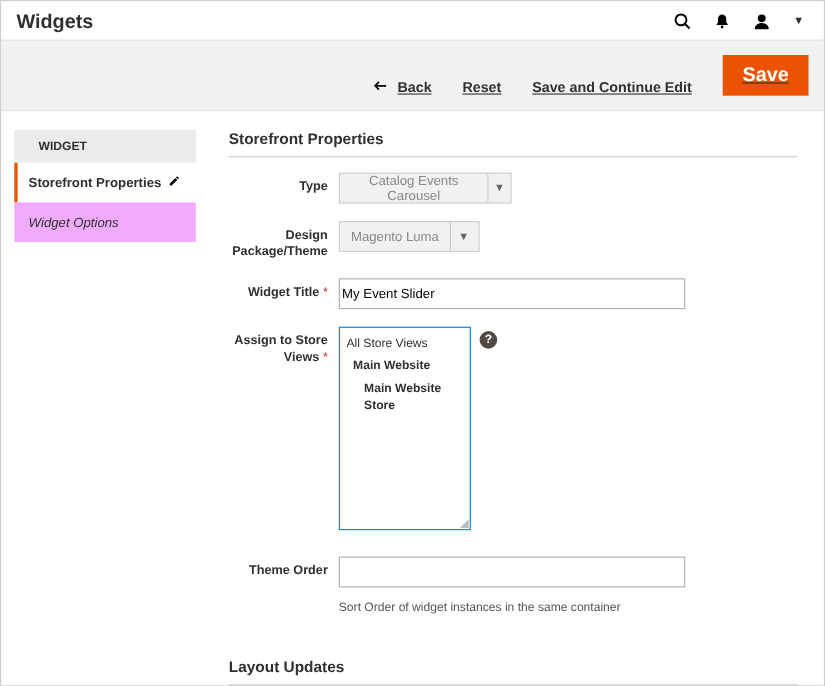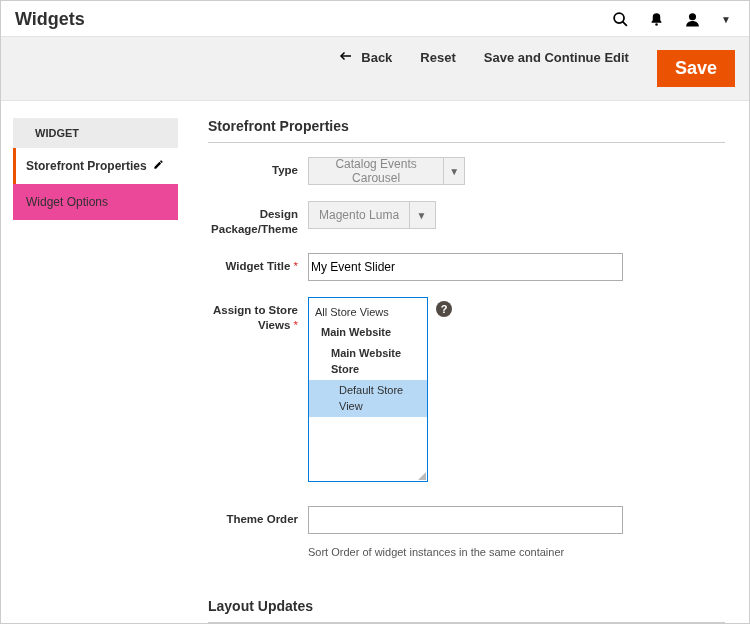--- a/index.html
+++ b/index.html
@@ -35,22 +35,23 @@
     gap: 20px;
   }
   .icon { display: inline-flex; }
   .actions-bar {
     background: #f1f1f1;
     border-top: 1px solid #e3e3e3;
     border-bottom: 1px solid #e3e3e3;
     padding: 13px 14px;
     display: flex;
     justify-content: flex-end;
-    align-items: flex-start;
+    align-items: flex-end;
     gap: 28px;
+    text-decoration: underline;
   }
   .back-wrap { display: inline-flex; align-items: center; gap: 8px; font-weight: 600; cursor: pointer; }
   .btn-text { font-weight: 600; cursor: pointer; font-size: 13px;}
   .btn-save {
     background: #eb5202;
     color: #fff;
     font-weight: 600;
     padding: 8px 18px;
     cursor: pointer;
     font-size: 18px;
@@ -78,21 +79,22 @@
     gap: 6px;
     cursor: pointer;
     border-left: 3px solid transparent;
   }
   .sidebar-item.active {
     font-weight: 700;
     border-left: 3px solid #eb5202;
     background: #fff;
   }
   .sidebar-item.inactive {
-    background: #ec4899;
+    background: #f0abfc;
+    font-style: italic;
   }
   .main {
     flex: 1;
     padding-right: 10px;
   }
   .section-title {
     font-size: 14px;
     font-weight: 600;
     padding-bottom: 8px;
     border-bottom: 1px solid #ccc;
@@ -279,21 +281,20 @@
         </div>
       </div>
 
       <div class="field-row">
         <div class="field-label required">Assign to Store Views</div>
         <div class="field-control">
           <div class="store-views-box resize-handle">
             <div class="sv-l0">All Store Views</div>
             <div class="sv-l1">Main Website</div>
             <div class="sv-l2">Main Website Store</div>
-            <div class="sv-l3-inner">Default Store View</div>
           </div>
           <span class="help-icon">?</span>
         </div>
       </div>
 
       <div class="field-row" style="margin-top:24px;">
         <div class="field-label">Theme Order</div>
         <div class="field-control" style="flex-direction:column; align-items:flex-start;">
           <input class="text-input" value="" style="">
           <div class="helper-text">Sort Order of widget instances in the same container</div>

